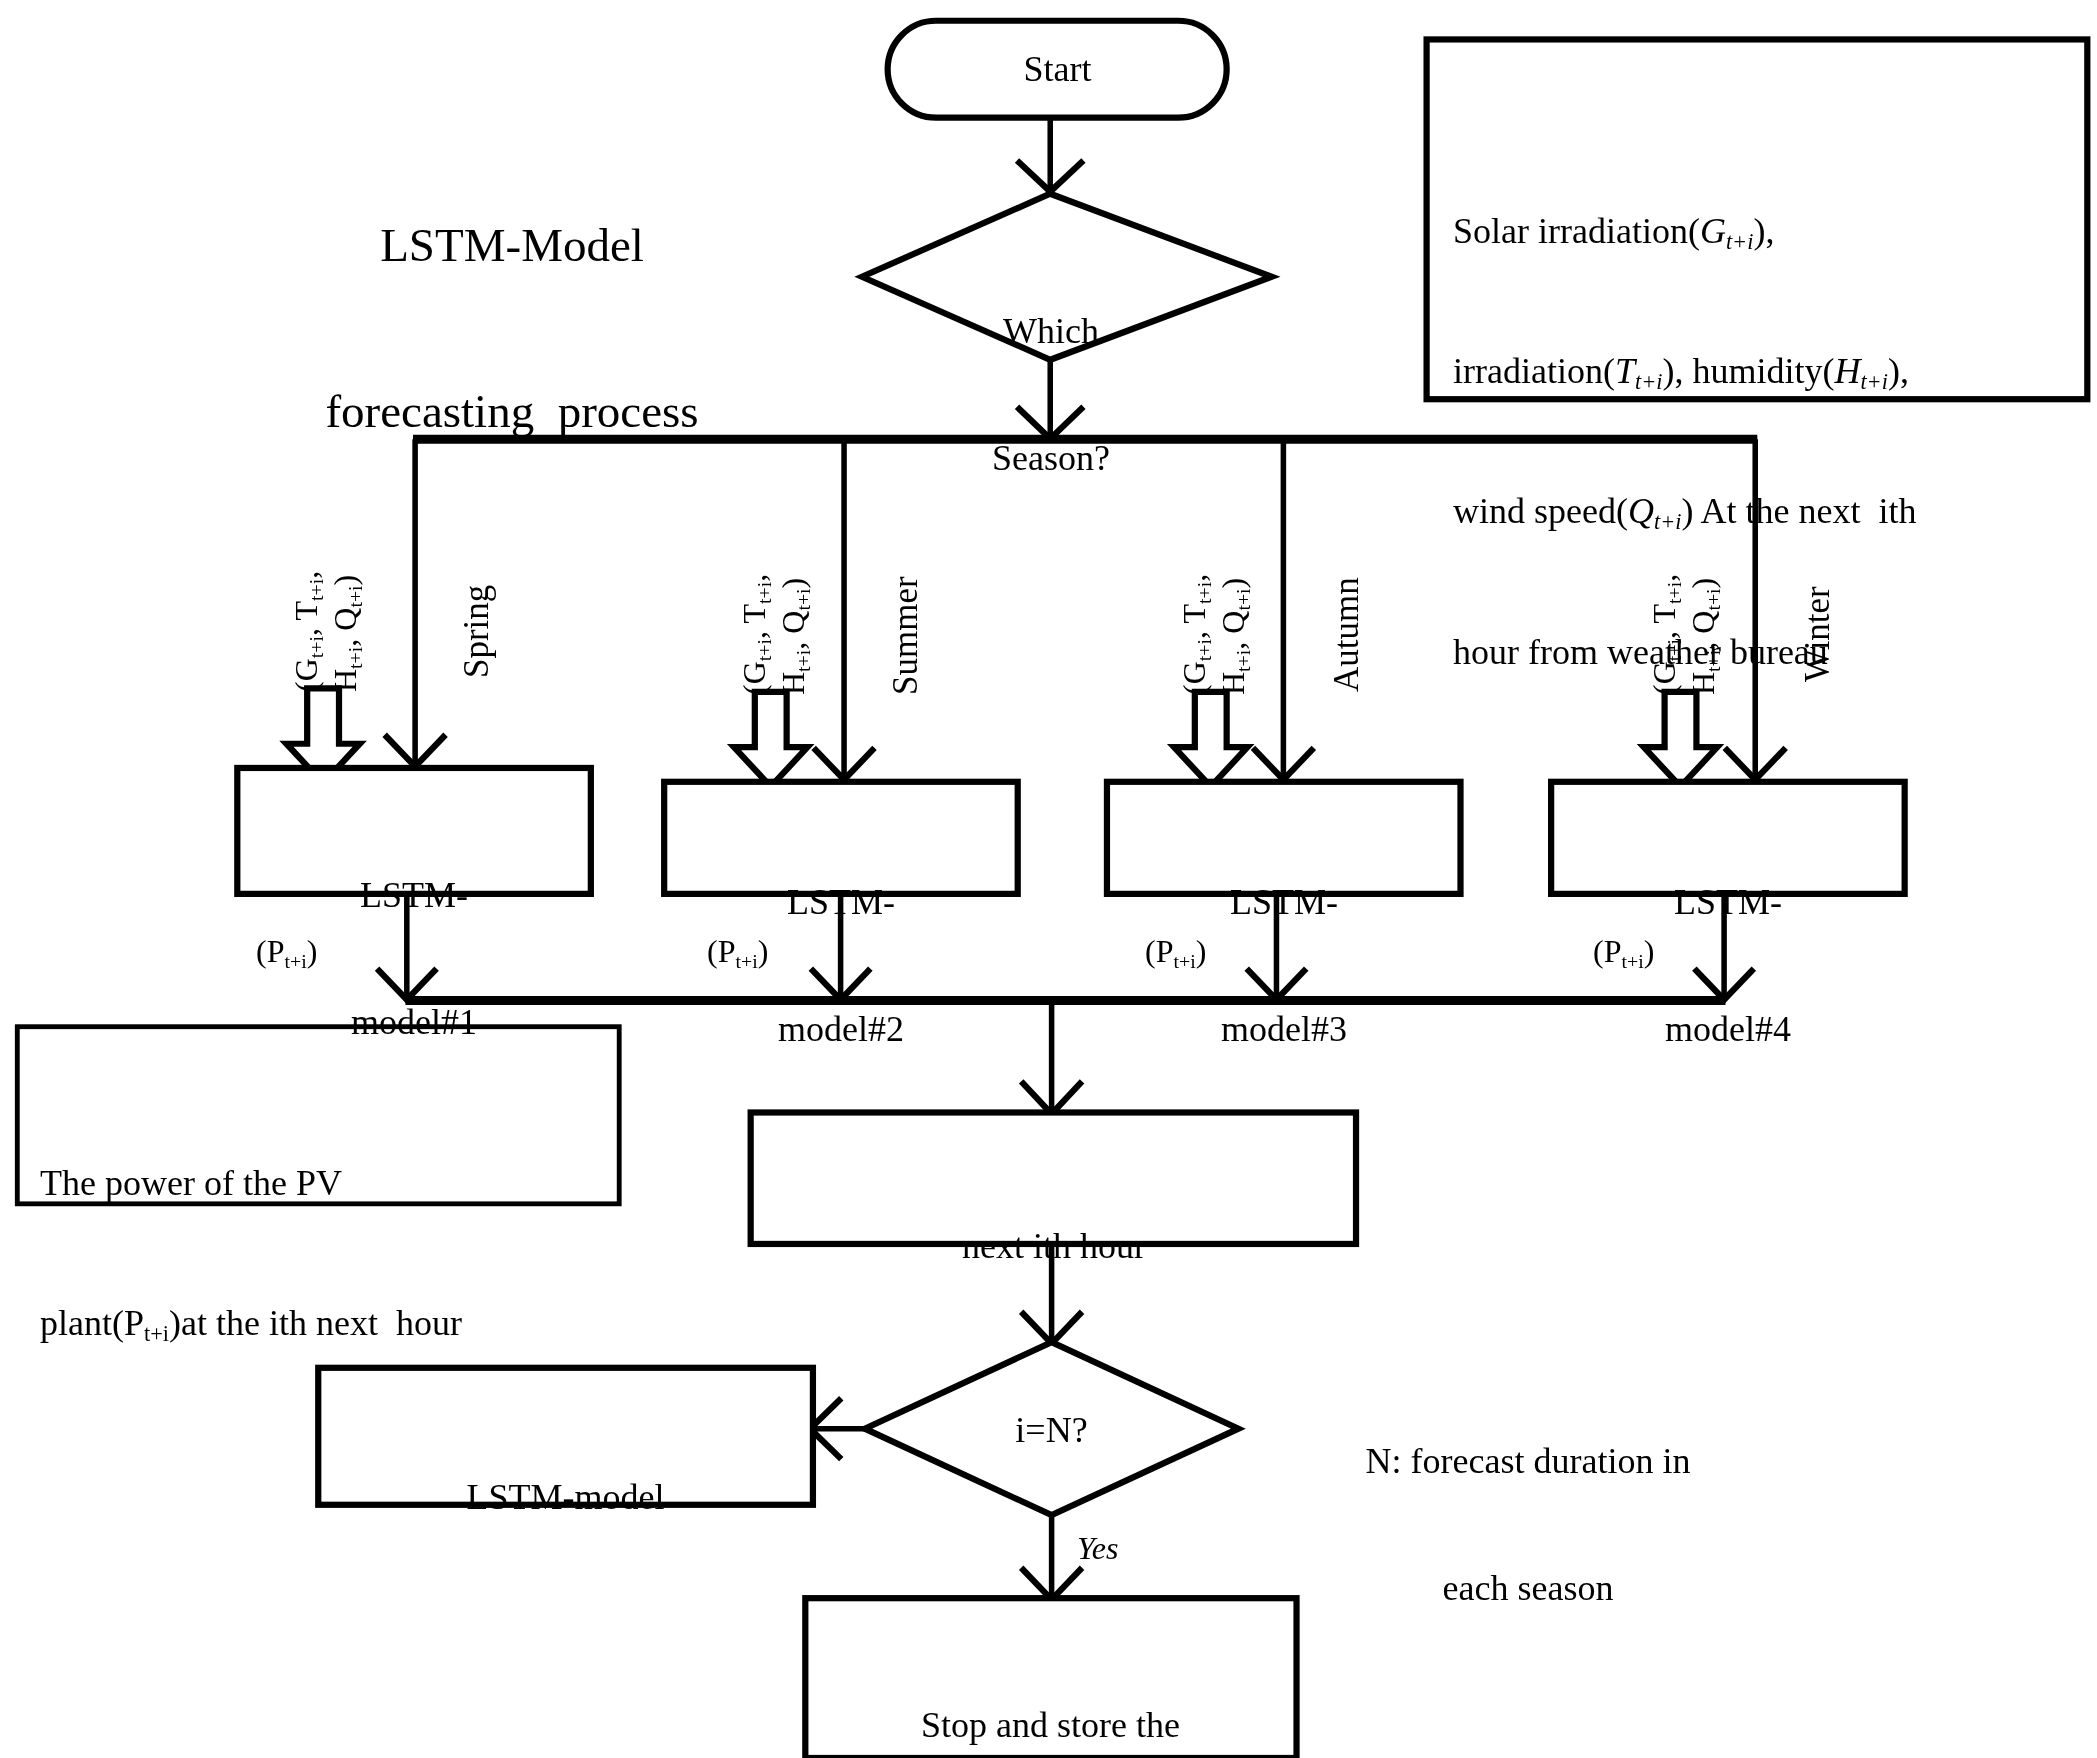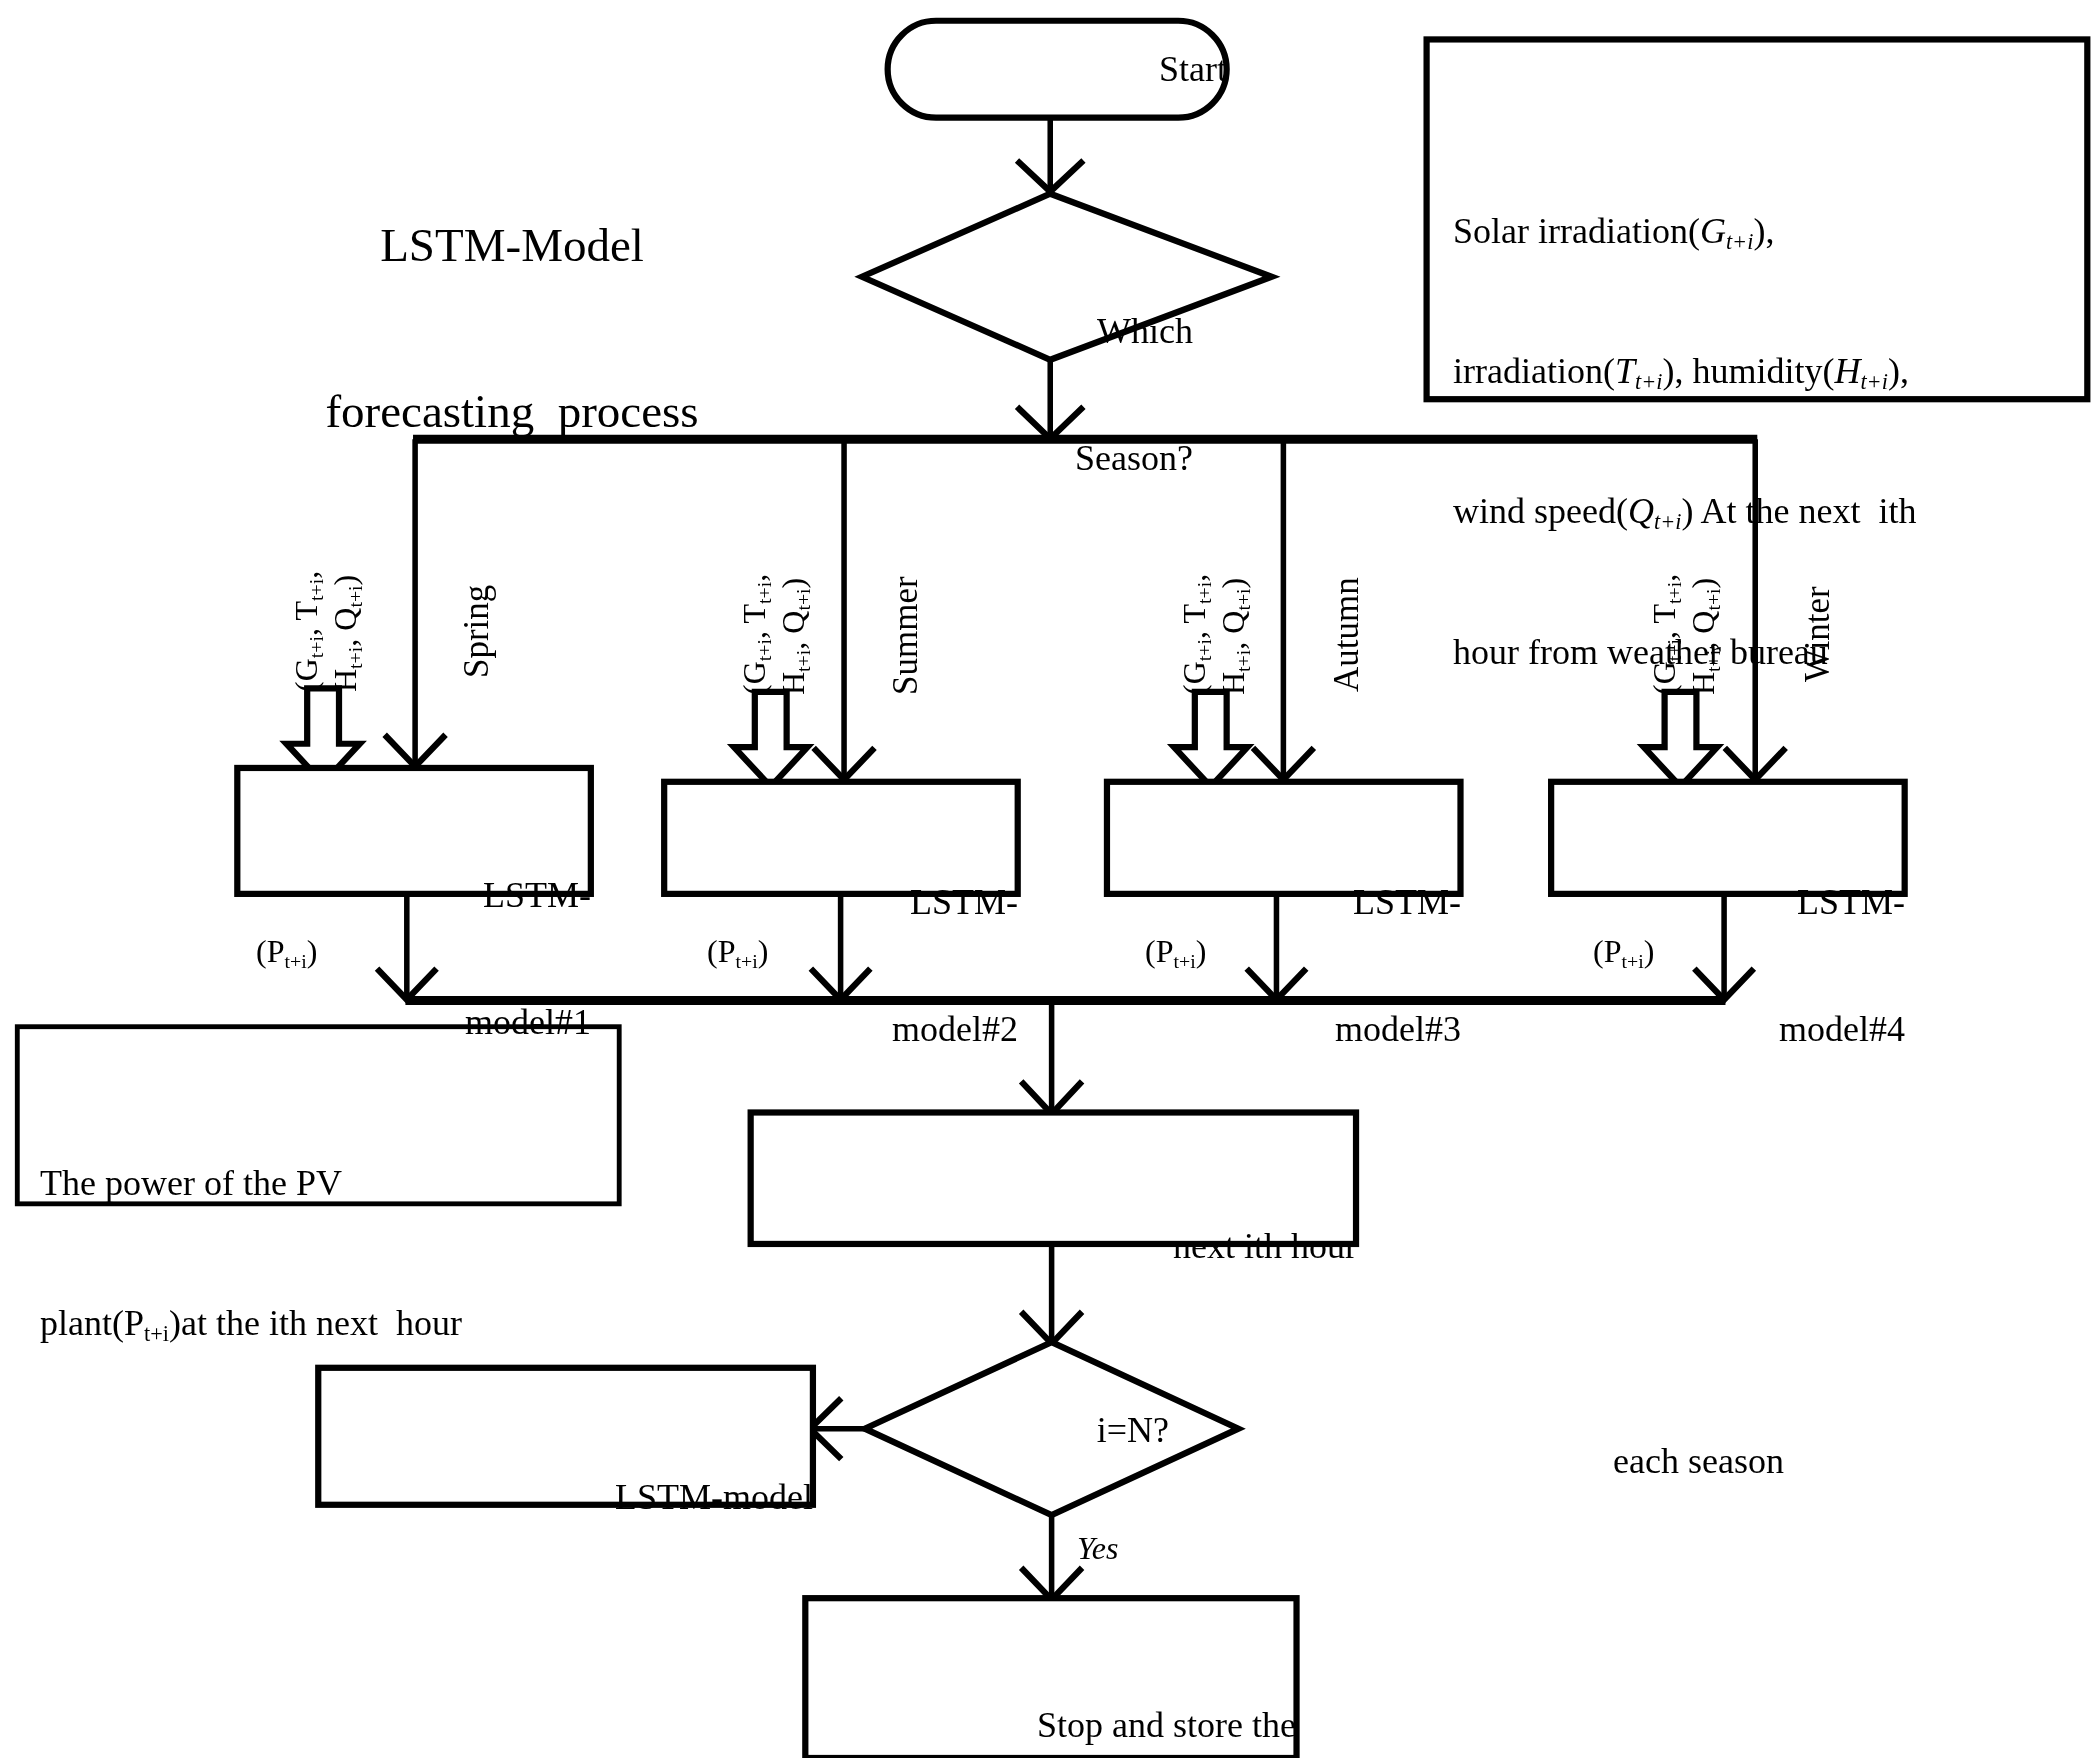--- a/index.html
+++ b/index.html
@@ -69,21 +69,21 @@
     line-height: 1.12;
     color: #000;
   }
   .title-txt {
     font-size: 47px;
     line-height: 1.18;
     text-align: center;
   }
   .node-txt {
     font-size: 36px;
-    text-align: right;
+    text-align: center;
     line-height: 1.18;
   }
   .info-txt {
     font-size: 36px;
     line-height: 1.30;
     text-align: left;
   }
   .small-lbl {
     font-size: 32px;
     text-align: left;
@@ -262,20 +262,21 @@
     <div>next ith hour</div>
   </div>
 
   <div class="txt node-txt" style="left:934px; top:1409px; width:235px;">i=N?</div>
 
   <div class="txt node-txt" style="left:318px; top:1391px; width:495px;">
     <div>LSTM-model</div>
   </div>
 
   <div class="txt node-txt" style="left:1272px; top:1355px; width:512px;">
+    <div>N: forecast duration in</div>
     <div>each season</div>
   </div>
 
   <div class="txt small-lbl" style="left:1077px; top:1531px;font-style:italic;">Yes</div>
 
   <div class="txt node-txt" style="left:805px; top:1619px; width:491px;">
     <div>Stop and store the</div>
     
     
   </div>

